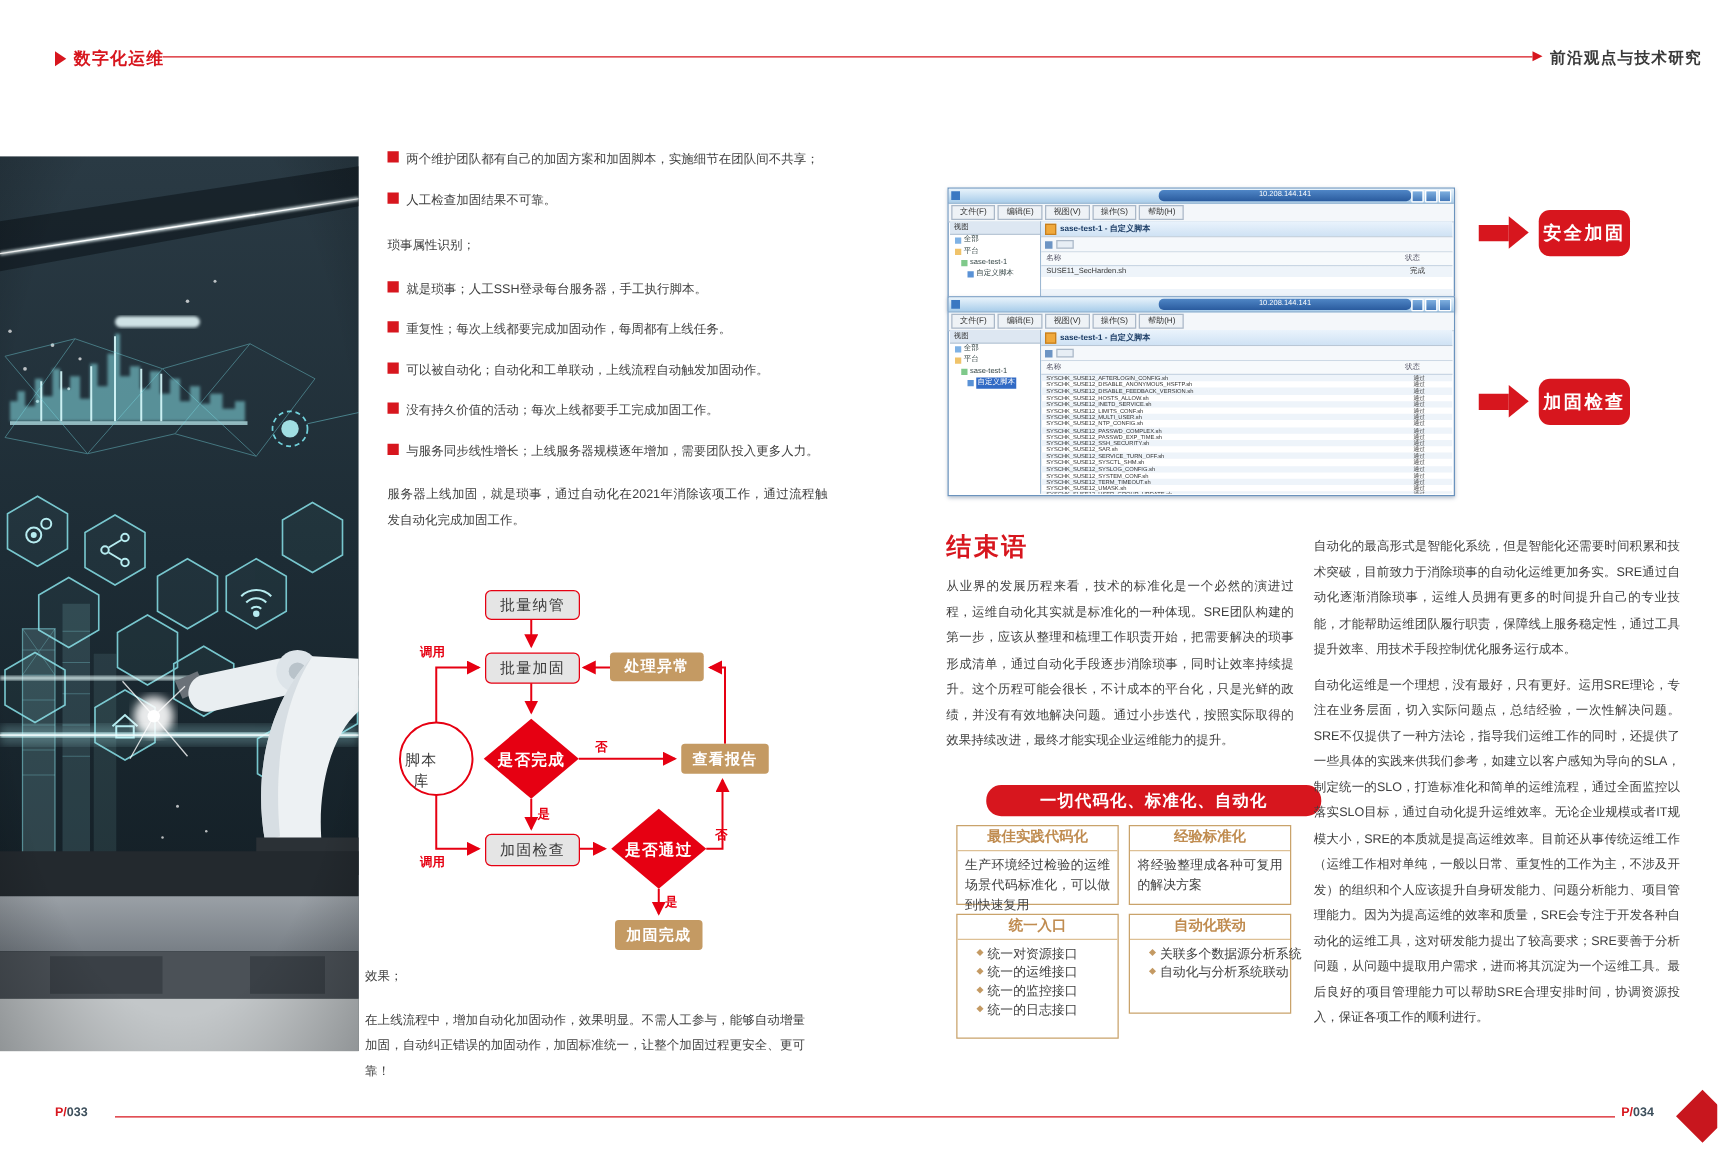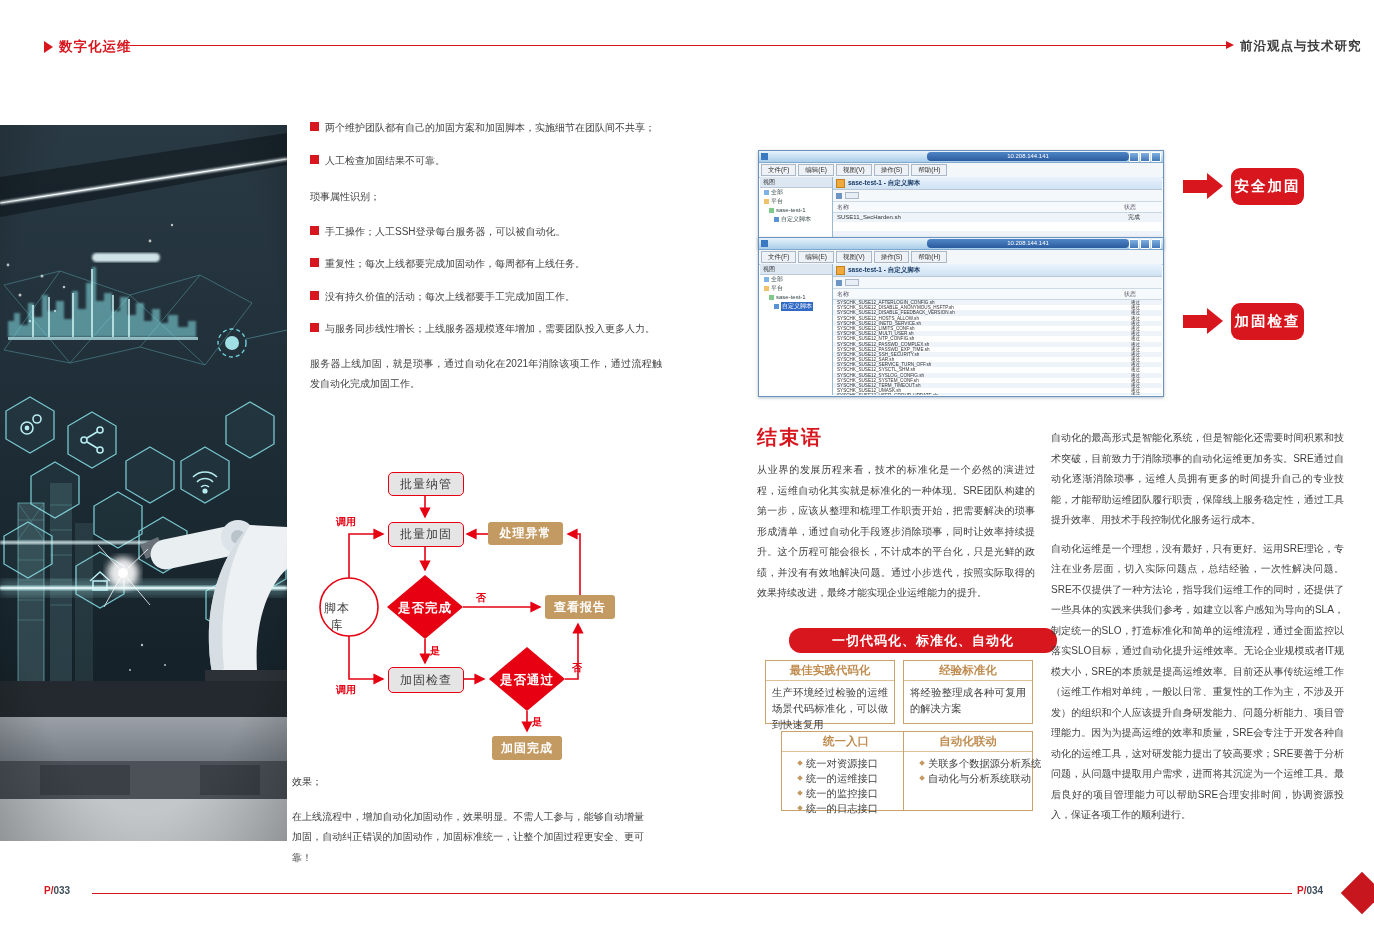--- a/index.html
+++ b/index.html
@@ -294,22 +294,23 @@
     <rect width="287" height="716" fill="url(#vg)"></rect>
   </svg>
 
   <div class="abs lt body-text">
     <div>
         <div class="bullet"><span class="sq"></span><span>两个维护团队都有自己的加固方案和加固脚本，实施细节在团队间不共享；</span></div>
         <div class="bullet"><span class="sq"></span><span>人工检查加固结果不可靠。</span></div>
       </div>
     <div class="sec-label">琐事属性识别；</div>
     <div>
-        <div class="bullet"><span class="sq"></span><span>手工操作；人工SSH登录每台服务器，可以被自动化。</span></div>
+        <div class="bullet"><span class="sq"></span><span>就是琐事；人工SSH登录每台服务器，手工执行脚本。</span></div>
         <div class="bullet"><span class="sq"></span><span>重复性；每次上线都要完成加固动作，每周都有上线任务。</span></div>
+        <div class="bullet"><span class="sq"></span><span>可以被自动化；自动化和工单联动，上线流程自动触发加固动作。</span></div>
         <div class="bullet"><span class="sq"></span><span>没有持久价值的活动；每次上线都要手工完成加固工作。</span></div>
         <div class="bullet"><span class="sq"></span><span>与服务同步线性增长；上线服务器规模逐年增加，需要团队投入更多人力。</span></div>
       </div>
     <div class="plain-para">服务器上线加固，就是琐事，通过自动化在2021年消除该项工作，通过流程触发自动化完成加固工作。</div>
   </div>
 
   <div class="abs flow">
     <svg width="352" height="305" viewBox="0 0 352 305">
       <defs>
         <marker id="arw" markerWidth="8" markerHeight="8" refX="6" refY="3.5" orient="auto">
@@ -500,21 +501,21 @@
   <div class="abs fw">
     <div class="fw-banner fw-b1">一切代码化、标准化、自动化</div>
     <div class="fw-box" style="left:0;top:32px;width:130px;height:64px">
       <div class="fw-title">最佳实践代码化</div>
       <div class="fw-body">生产环境经过检验的运维场景代码标准化，可以做到快速复用</div>
     </div>
     <div class="fw-box" style="left:138px;top:32px;width:130px;height:64px">
       <div class="fw-title">经验标准化</div>
       <div class="fw-body">将经验整理成各种可复用的解决方案</div>
     </div>
-    <div class="fw-box" style="left:16px;top:103px;width:130px;height:80px">
+    <div class="fw-box" style="left:0;top:103px;width:130px;height:100px">
       <div class="fw-title">统一入口</div>
       <div class="fw-bullets">
           <div class="fw-bullet"><span class="fw-dot"></span><span>统一对资源接口</span></div>
           <div class="fw-bullet"><span class="fw-dot"></span><span>统一的运维接口</span></div>
           <div class="fw-bullet"><span class="fw-dot"></span><span>统一的监控接口</span></div>
           <div class="fw-bullet"><span class="fw-dot"></span><span>统一的日志接口</span></div>
         </div>
     </div>
     <div class="fw-box" style="left:138px;top:103px;width:130px;height:80px">
       <div class="fw-title">自动化联动</div>

